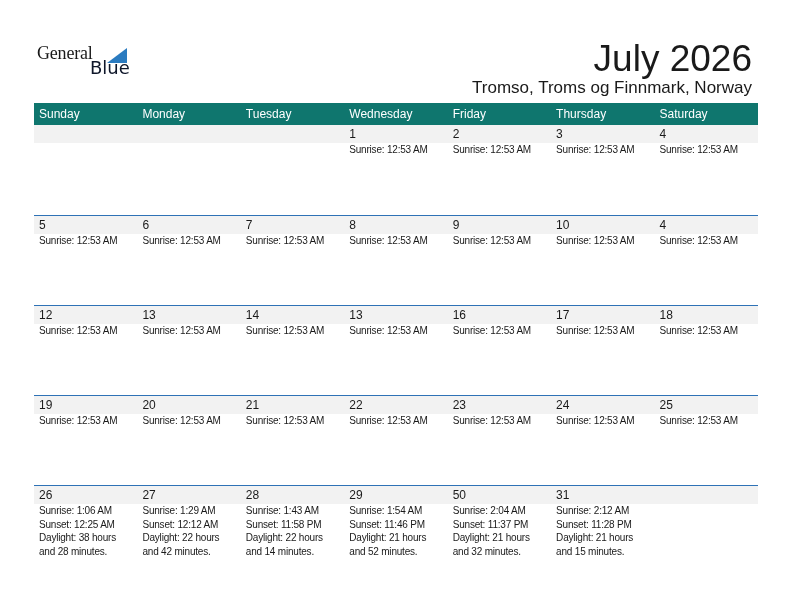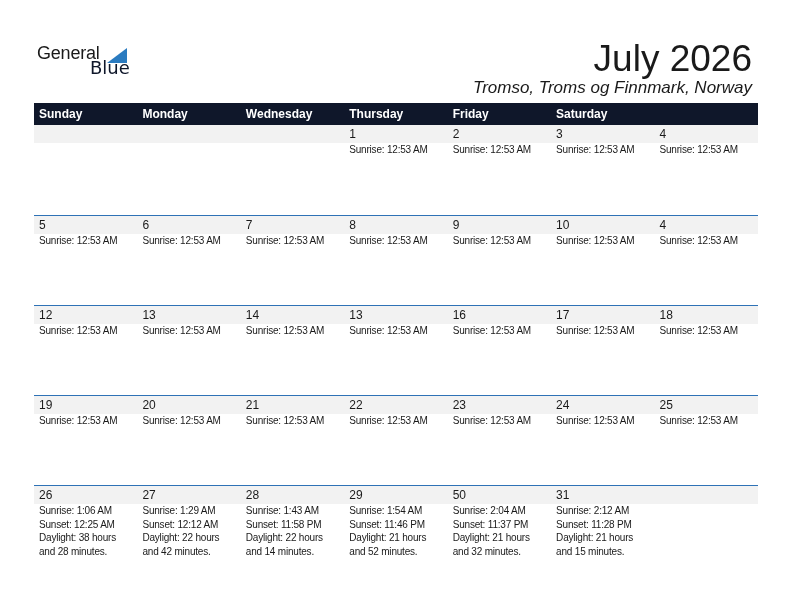--- a/index.html
+++ b/index.html
@@ -1,28 +1,28 @@
 <!DOCTYPE html>
 <html><head>
 <meta charset="utf-8">
 <style>
   html, body { margin: 0; padding: 0; background: #ffffff; }
   body { width: 792px; height: 612px; position: relative; overflow: hidden;
          font-family: "Liberation Sans", "DejaVu Sans", sans-serif; color: #1a1a1a; }
   .logo { position: absolute; left: 37px; top: 43px; width: 100px; height: 36px; }
   .logo .general { position: absolute; left: 0; top: 0; font-size: 18px; color: #1a1a1a; letter-spacing: -0.2px;
-                   font-family: Liberation Sans, sans-serif; }
+                   font-family: Liberation Serif, serif; }
   .logo .blue { position: absolute; left: 53px; top: 14px; font-size: 18px; color: #0f172a;
                 font-family: "DejaVu Sans", sans-serif; }
   .logo .tri { position: absolute; left: 70px; top: 5px; width: 0; height: 0;
                border-left: 20px solid transparent; border-bottom: 15px solid #2a7bc0; }
   .title { position: absolute; right: 40px; top: 38px; font-size: 37px; color: #1a1a1a; }
-  .subtitle { position: absolute; right: 40px; top: 78px; font-size: 17px; color: #1a1a1a; font-style: italic; }
+  .subtitle { position: absolute; right: 40px; top: 78px; font-size: 17px; color: #1a1a1a; }
   .cal { position: absolute; left: 34px; top: 103px; width: 724px; }
-  .head { display: flex; background: #0f172a; height: 22px; font-weight: bold; }
+  .head { display: flex; background: #0f766e; height: 22px; }
   .head div { width: 103.43px; color: #ffffff; font-size: 12px; line-height: 22px; padding-left: 5px; box-sizing: border-box; }
   .week { height: 90px; position: relative; }
   .week.bordered { border-top: 1px solid #2e72b6; height: 89px; }
   .week .bar { position: absolute; left: 0; right: 0; top: 0; height: 18px; background: #f2f2f2; }
   .week .cells { position: absolute; left: 0; top: 0; right: 0; display: flex; }
   .cell { width: 103.43px; padding-left: 5px; box-sizing: border-box; }
   .cell .num { font-size: 12px; height: 18px; line-height: 18px; color: #1a1a1a; }
   .cell .line { font-size: 10px; line-height: 13.5px; color: #1a1a1a; white-space: nowrap; letter-spacing: -0.2px; }
 </style>
 </head>
@@ -34,23 +34,24 @@
   <span class="blue">Blue</span>
 </div>
 
 <div class="title">July 2026</div>
 <div class="subtitle">Tromso, Troms og Finnmark, Norway</div>
 
 <div class="cal">
   <div class="head" id="head">
       <div>Sunday</div>
       <div>Monday</div>
+      <div>Tuesday</div>
       <div>Wednesday</div>
+      <div>Friday</div>
       <div>Thursday</div>
-      <div>Friday</div>
       <div>Saturday</div>
     </div>
   <div id="weeks">
       <div class="week">
         <div class="bar"></div>
         <div class="cells">
           <div class="cell">
             <div class="num"></div>
           </div>
           <div class="cell">

